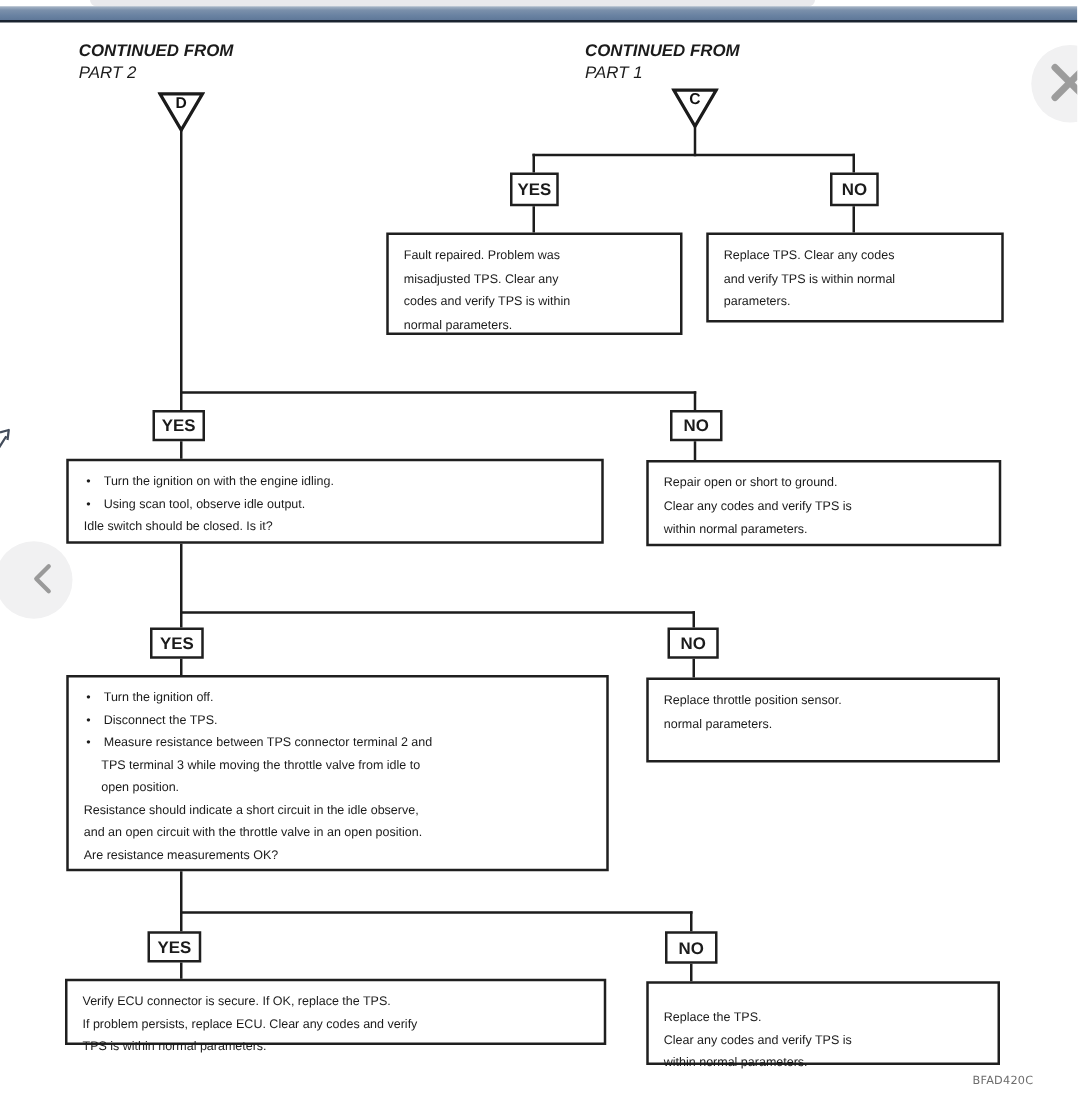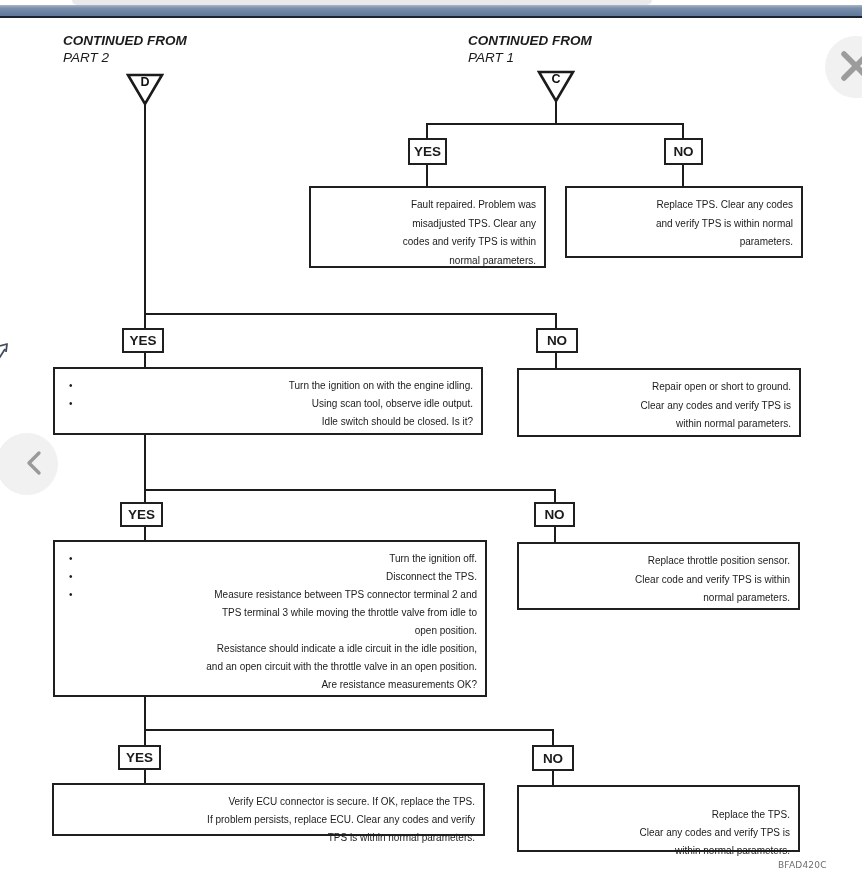--- a/index.html
+++ b/index.html
@@ -17,21 +17,21 @@
   .circle-btn{position:absolute;border-radius:50%;background:#f1f1f2;
     display:flex;align-items:center;justify-content:center;cursor:pointer;border:none;}
   #close-btn{left:825px;top:36px;width:62px;height:62px;}
   #prev-btn{left:-4px;top:433px;width:62px;height:62px;}
   .cursor-glyph{position:absolute;left:-3px;top:342px;}
   
   .hline,.vline{position:absolute;background:#1c1c1c;z-index:1;}
   .hline{height:2px;}
   .vline{width:2px;}
   .fc-box{position:absolute;background:#ffffff;border:2px solid #1f1f1f;
-    z-index:2;box-sizing:border-box;text-align:right;}
+    z-index:2;box-sizing:border-box;}
   .txt-box{font-size:10px;line-height:18.5px;padding:8px 8px 0 12px;}
   .yn-box{display:flex;align-items:center;justify-content:center;
     font-weight:bold;font-size:13.5px;z-index:3;}
   .hdr{position:absolute;text-align:left;font-size:13.5px;z-index:2;font-style:italic;}
   .hdr.bold{font-weight:bold;}
   .tri{position:absolute;width:38px;height:34px;z-index:2;}
   .tri svg{display:block;}
   .tri .letter{position:absolute;left:0;top:2px;width:38px;text-align:center;
     font-weight:bold;font-size:12.5px;color:#111;}
   .line{white-space:nowrap;}
@@ -156,28 +156,27 @@
     <div class="line bullet">
       <span class="dot">•</span>
       <span>Disconnect the TPS.</span>
     </div>
     <div class="line bullet">
       <span class="dot">•</span>
       <span>Measure resistance between TPS connector terminal 2 and</span>
     </div>
     <div class="line cont">TPS terminal 3 while moving the throttle valve from idle to</div>
     <div class="line cont">open position.</div>
-    <div class="line">Resistance should indicate a idle circuit in the idle position,</div>
+    <div class="line">Resistance should indicate a short circuit in the idle observe,</div>
     <div class="line">and an open circuit with the throttle valve in an open position.</div>
     <div class="line">Are resistance measurements OK?</div>
   </div>
 
   <div class="fc-box txt-box" style="left:517px;top:542px;width:283px;height:68px;">
     <div class="line">Replace throttle position sensor.</div>
-    <div class="line">Clear code and verify TPS is within</div>
     <div class="line">normal parameters.</div>
   </div>
 
   <div class="fc-box txt-box tight" style="left:52px;top:783px;width:433px;height:53px;">
     <div class="line">Verify ECU connector is secure. If OK, replace the TPS.</div>
     <div class="line">If problem persists, replace ECU. Clear any codes and verify</div>
     <div class="line">TPS is within normal parameters.</div>
   </div>
 
   <div class="fc-box txt-box" style="left:517px;top:785px;width:283px;height:67px;padding-top:19px;line-height:18px;">

